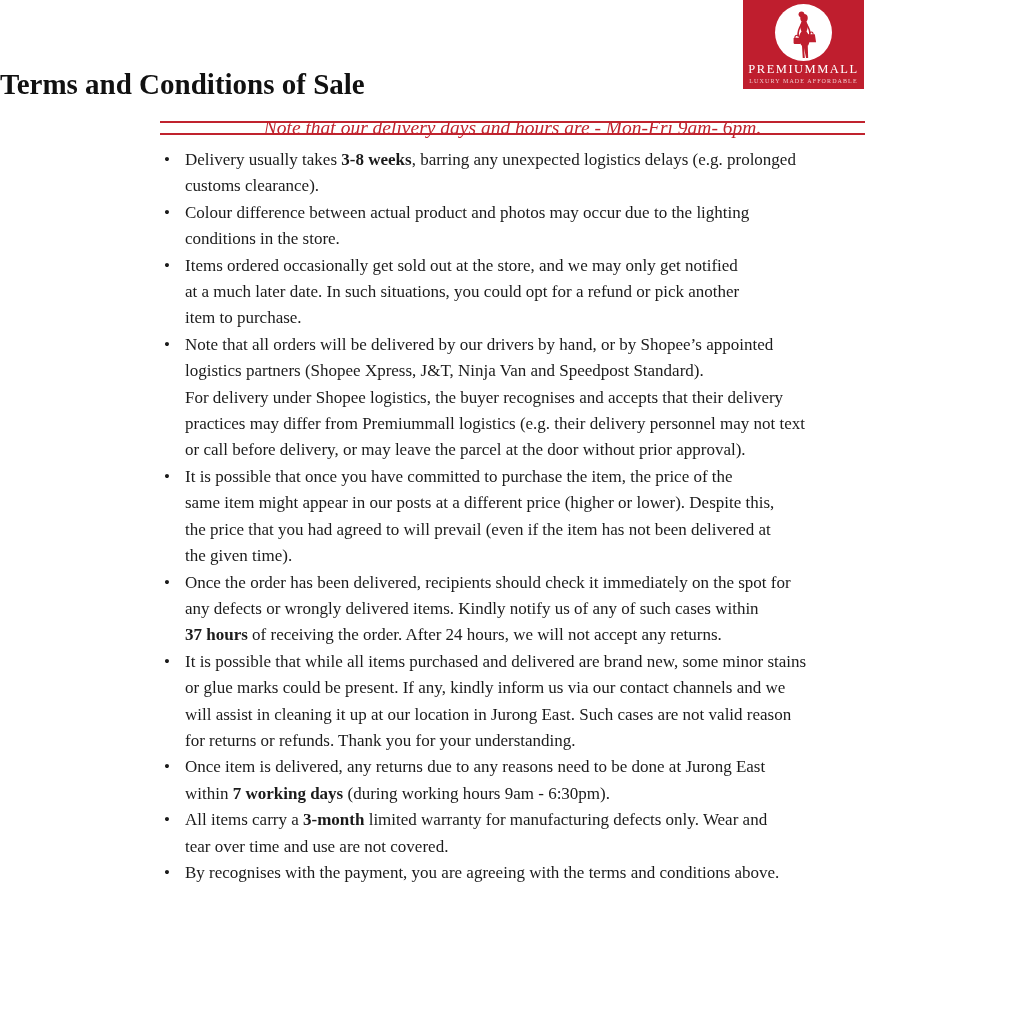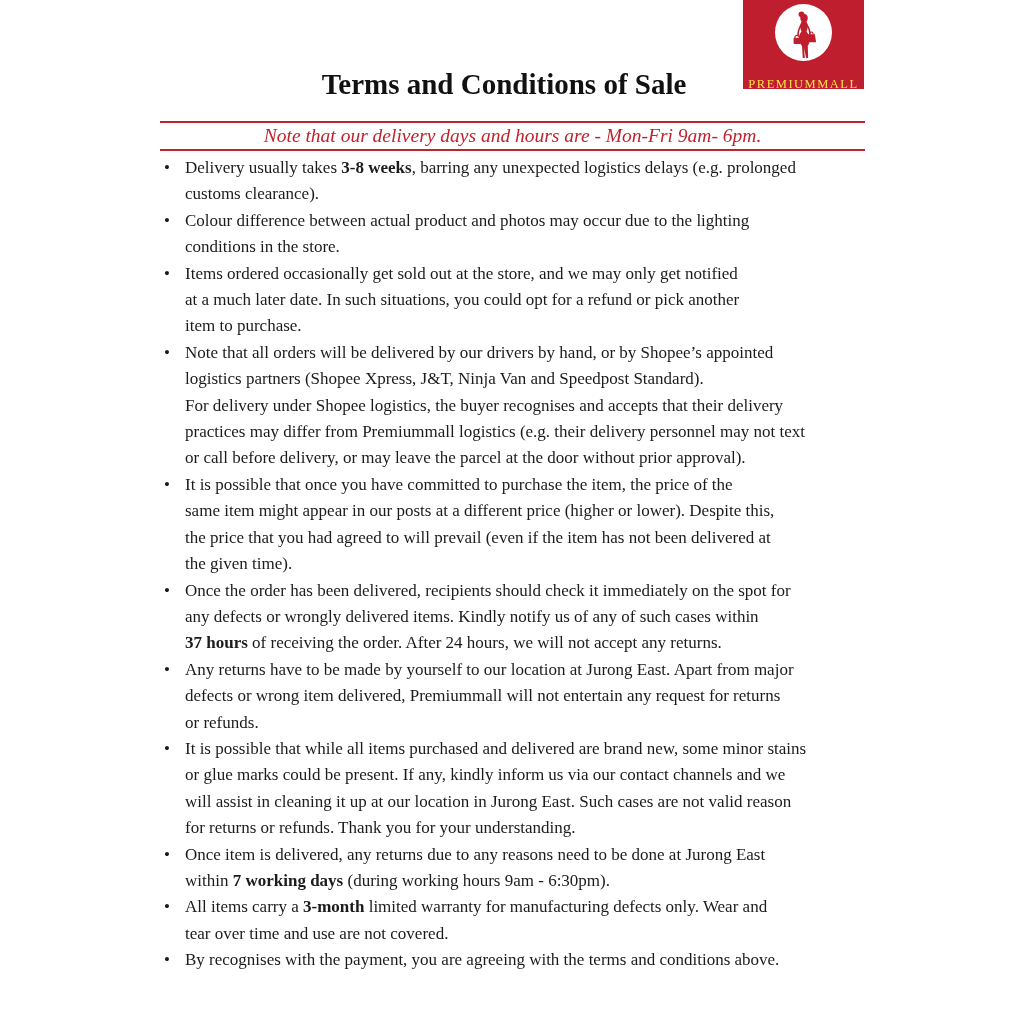--- a/index.html
+++ b/index.html
@@ -18,46 +18,46 @@
     position:absolute;left:743px;top:0;width:121px;height:89px;
     background:var(--logo-bg);text-align:center;
   }
   .logo-circle{
     width:57px;height:57px;border-radius:50%;background:#ffffff;
     margin:4px auto 0;display:flex;align-items:center;justify-content:center;
     overflow:hidden;
   }
   .logo-circle svg{display:block;margin-top:6px;}
   .logo-brand{
-    color:#fde047;font-size:12.5px;letter-spacing:1.5px;margin-top:16px;
+    color:#ffffff;font-size:12.5px;letter-spacing:1.5px;margin-top:1px;
     white-space:nowrap;
     text-align:center;
   }
   .logo-tagline{
     color:rgba(255,255,255,0.75);font-size:6px;letter-spacing:1.1px;
     margin-top:1px;white-space:nowrap;
   }
   .title{
     position:absolute;left:0;top:68px;width:1008px;margin:0;
-    text-align:center;font-size:29px;font-weight:bold;color:#111111;
+    text-align:left;font-size:29px;font-weight:bold;color:#111111;
   }
   .content{
     position:absolute;left:160px;top:121px;width:705px;
   }
   .note-band{
     border-top:2px solid var(--accent);
     border-bottom:2px solid var(--accent);
-    height:30px;display:flex;align-items:center;justify-content:center;
+    height:14px;display:flex;align-items:center;justify-content:center;
   }
   .note-text{
     color:var(--accent);font-style:italic;font-size:19.5px;
     white-space:nowrap;
   }
   ul.terms{
-    margin:4px 0 0 0;padding:0;list-style:none;
+    margin:12px 0 0 0;padding:0;list-style:none;
   }
   ul.terms li{
     position:relative;padding-left:25px;
     font-size:17px;line-height:26.4px;
     white-space:pre-line;
   }
   ul.terms li::before{
     content:"\2022";
     position:absolute;left:4px;top:0;
     font-size:17px;line-height:26.4px;color:var(--ink);
@@ -109,23 +109,20 @@
 For delivery under Shopee logistics, the buyer recognises and accepts that their delivery
 practices may differ from Premiummall logistics (e.g. their delivery personnel may not text
 or call before delivery, or may leave the parcel at the door without prior approval).</span></li>
         <li><span>It is possible that once you have committed to purchase the item, the price of the
 same item might appear in our posts at a different price (higher or lower). Despite this,
 the price that you had agreed to will prevail (even if the item has not been delivered at
 the given time).</span></li>
         <li><span>Once the order has been delivered, recipients should check it immediately on the spot for
 any defects or wrongly delivered items. Kindly notify us of any of such cases within
 </span><span class="b">37 hours</span><span> of receiving the order. After 24 hours, we will not accept any returns.</span></li>
-        <li><span>Any returns have to be made by yourself to our location at Jurong East. Apart from major
-defects or wrong item delivered, Premiummall will not entertain any request for returns
-or refunds.</span></li>
         <li><span>It is possible that while all items purchased and delivered are brand new, some minor stains
 or glue marks could be present. If any, kindly inform us via our contact channels and we
 will assist in cleaning it up at our location in Jurong East. Such cases are not valid reason
 for returns or refunds. Thank you for your understanding.</span></li>
         <li><span>Once item is delivered, any returns due to any reasons need to be done at Jurong East
 within </span><span class="b">7 working days</span><span> (during working hours 9am - 6:30pm).</span></li>
         <li><span>All items carry a </span><span class="b">3-month</span><span> limited warranty for manufacturing defects only. Wear and
 tear over time and use are not covered.</span></li>
         <li><span>By recognises with the payment, you are agreeing with the terms and conditions above.</span></li>
       </ul>

